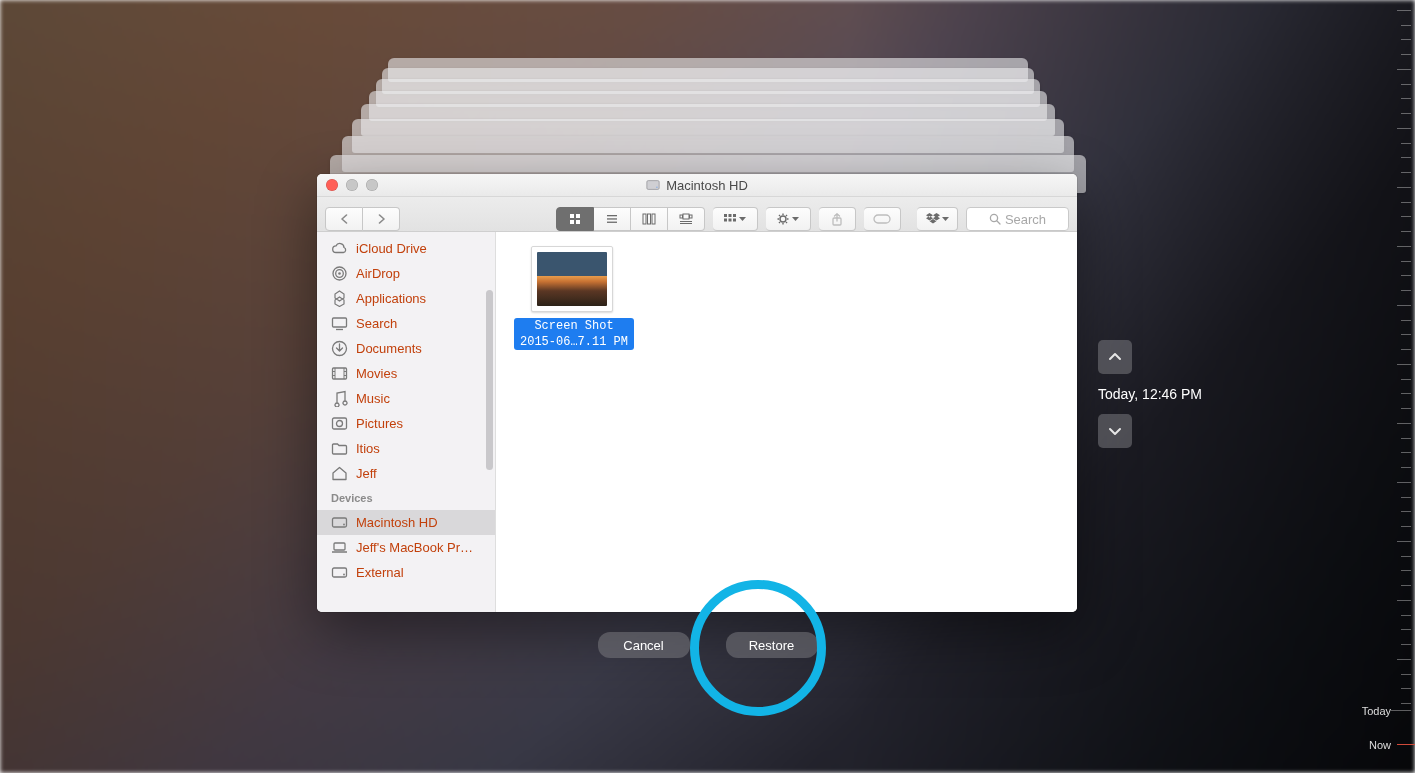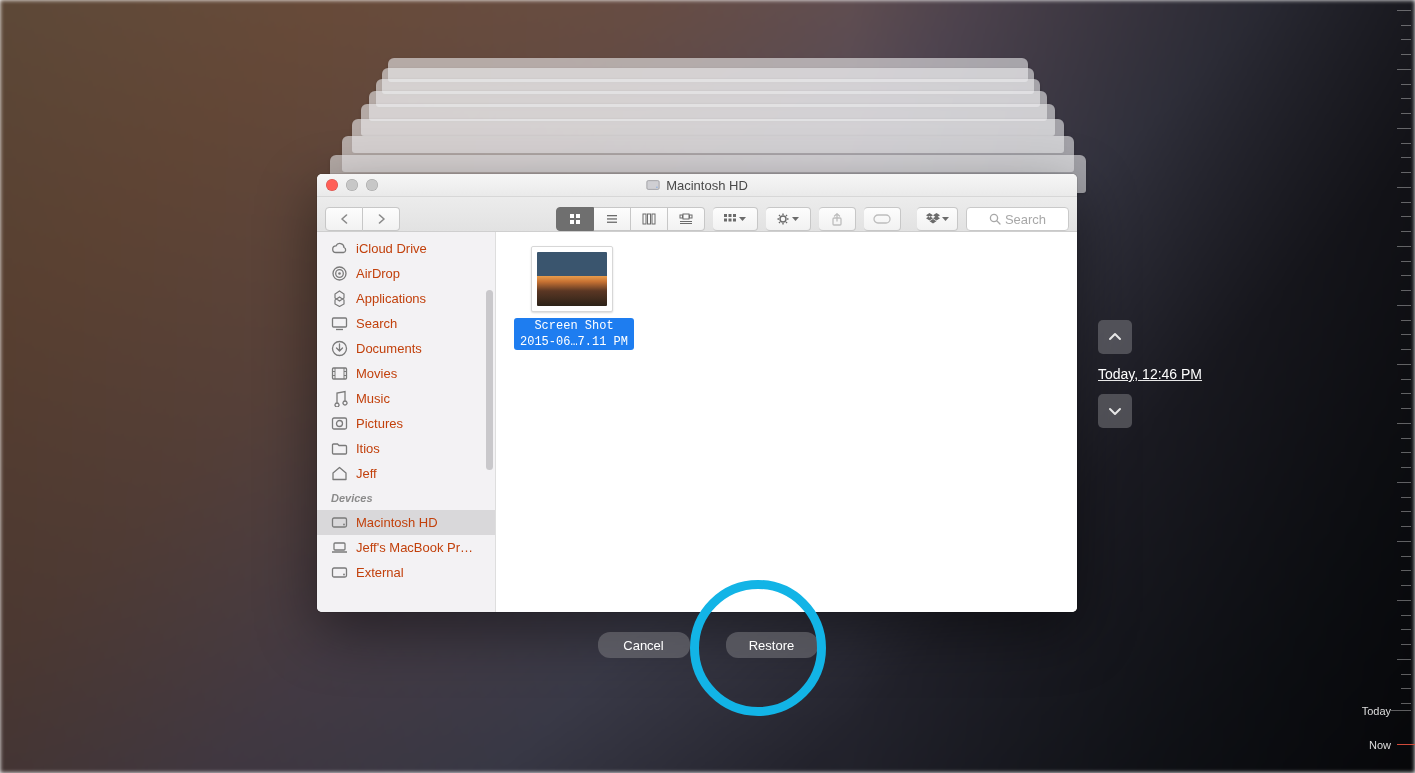--- a/index.html
+++ b/index.html
@@ -108,21 +108,20 @@
     position:relative;
   }
   .sidebar-scrollbar {
     position:absolute; right:2px; top:58px; width:7px; height:180px;
     background:#c9c8cb; border-radius:4px;
   }
   .sb-list { padding-top:4px; }
   .sb-header {
     font-size:11px; color:#8b8b8b; font-weight:600;
     padding:6px 10px 2px 14px;
-    font-style:italic;
   }
   .sb-item {
     display:flex; align-items:center; gap:8px;
     padding:4px 10px 4px 14px;
     color:#c2410c;
     white-space:nowrap; overflow:hidden; text-overflow:ellipsis;
   }
   .sb-item .sb-icon { width:17px; height:17px; flex:0 0 17px; color:#7a7a7a; display:flex; align-items:center; justify-content:center; }
   .sb-item.selected { background:#d9d8da; }
   .content {
@@ -149,22 +148,22 @@
     color:#fff;
     font-size:12px;
     line-height:16px;
     border-radius:3px;
     padding:0 2px;
   }
   .file-label .line { display:block; padding:0 4px; white-space:nowrap;font-family:Liberation Mono, monospace; }
 
   
   .nav-side {
-    position:absolute; left:1098px; top:320px; width:150px;
-    color:#e8e8e8; font-size:14px;text-decoration:underline;
+    position:absolute; left:1098px; top:340px; width:150px;
+    color:#e8e8e8; font-size:14px;
   }
   .nav-btn {
     width:34px; height:34px; border-radius:5px;
     background:rgba(120,120,125,0.55);
     display:flex; align-items:center; justify-content:center;
     color:#eee;
   }
   .nav-label { margin:12px 0; color:#fff; font-size:14px; }
 
   

